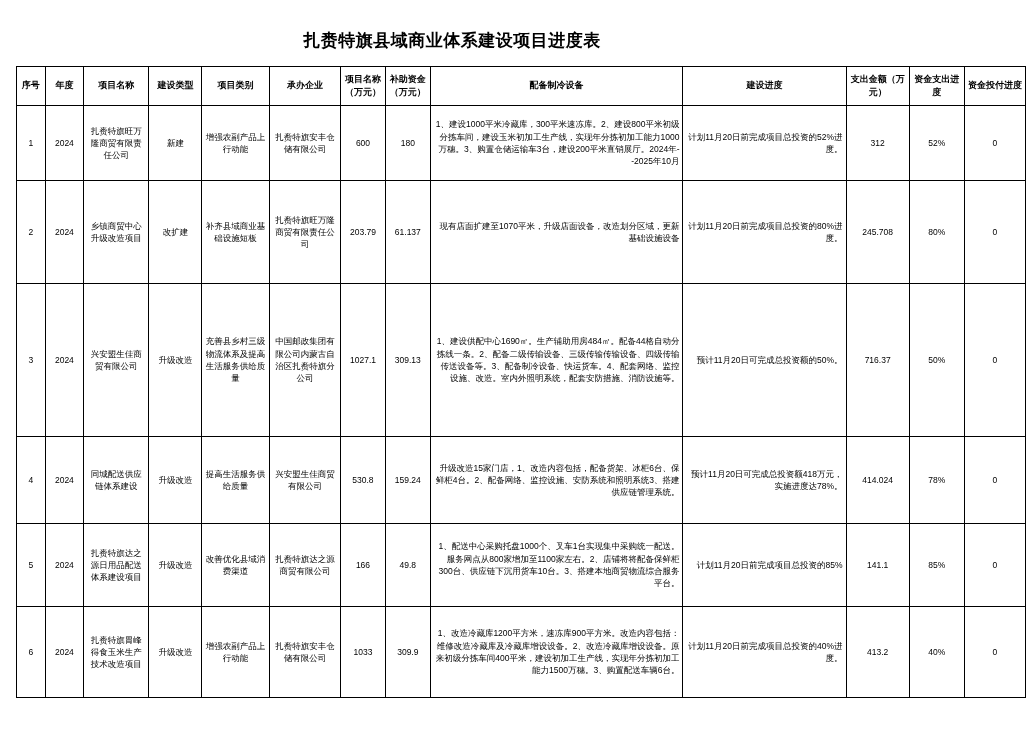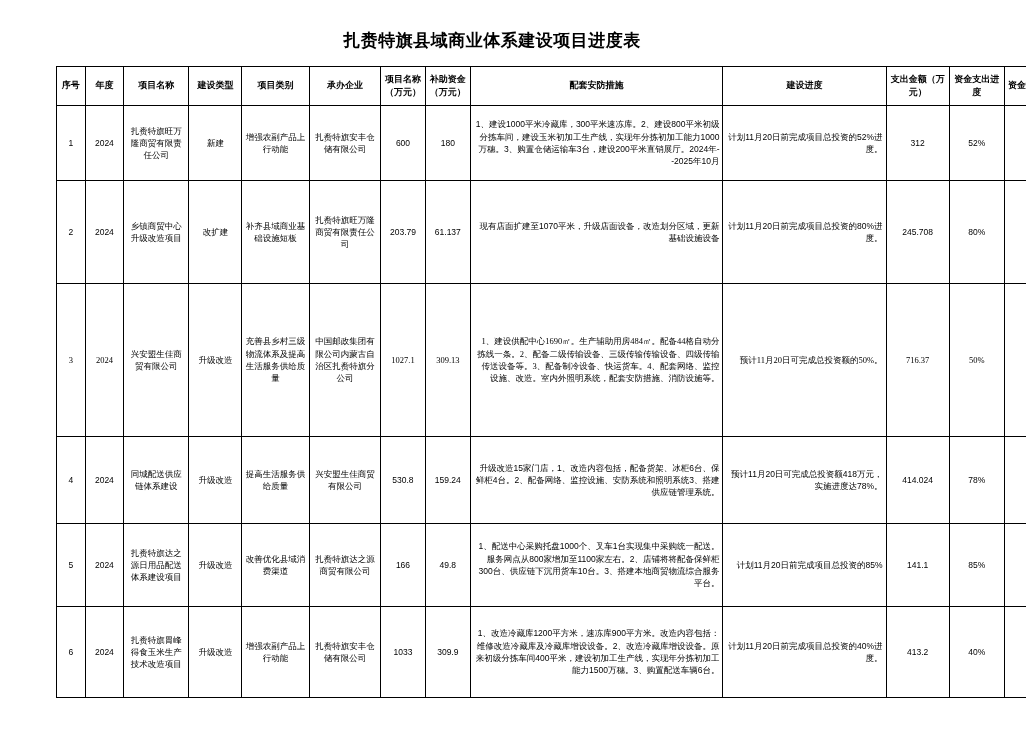--- a/index.html
+++ b/index.html
@@ -11,21 +11,20 @@
     width: 1026px;
     height: 748px;
     font-family: "Liberation Sans", sans-serif;
     color: #000000;
     overflow: hidden;
   }
   .page {
     width: 904px;
     box-sizing: border-box;
     padding: 16px;
-    margin-left: 40px;
   }
   .doc-title {
     text-align: center;
     font-size: 17px;
     font-weight: bold;
     letter-spacing: 0.5px;
     padding-top: 13px;
     padding-bottom: 14px;
     font-family: "Liberation Sans", sans-serif;
   }
@@ -65,21 +64,21 @@
   col.c6 { width: 44px; }
   col.c7 { width: 44px; }
   col.c8 { width: 248px; }
   col.c9 { width: 160px; }
   col.c10 { width: 62px; }
   col.c11 { width: 54px; }
   col.c12 { width: 60px; }
 
   tr.row-1 td { height: 70px; }
   tr.row-2 td { height: 98px; }
-  tr.row-3 td { height: 148px; font-family: Liberation Serif, serif; }
+  tr.row-3 td { height: 148px; }
   tr.row-4 td { height: 82px; }
   tr.row-5 td { height: 78px; }
   tr.row-6 td { height: 86px; }
 
   .desc {
     text-align: right;
     line-height: 1.5;
   }
 </style>
 </head>
@@ -108,21 +107,21 @@
     <thead>
       <tr>
         <th>序号</th>
         <th>年度</th>
         <th>项目名称</th>
         <th>建设类型</th>
         <th>项目类别</th>
         <th>承办企业</th>
         <th>项目名称（万元）</th>
         <th>补助资金（万元）</th>
-        <th>配套安防措施</th>
+        <th>配备制冷设备</th>
         <th>建设进度</th>
         <th>支出金额（万元）</th>
         <th>资金支出进度</th>
         <th>资金投付进度</th>
       </tr>
     </thead>
     <tbody>
       <tr class="row-1">
         <td class="c">1</td>
         <td class="c">2024</td>

